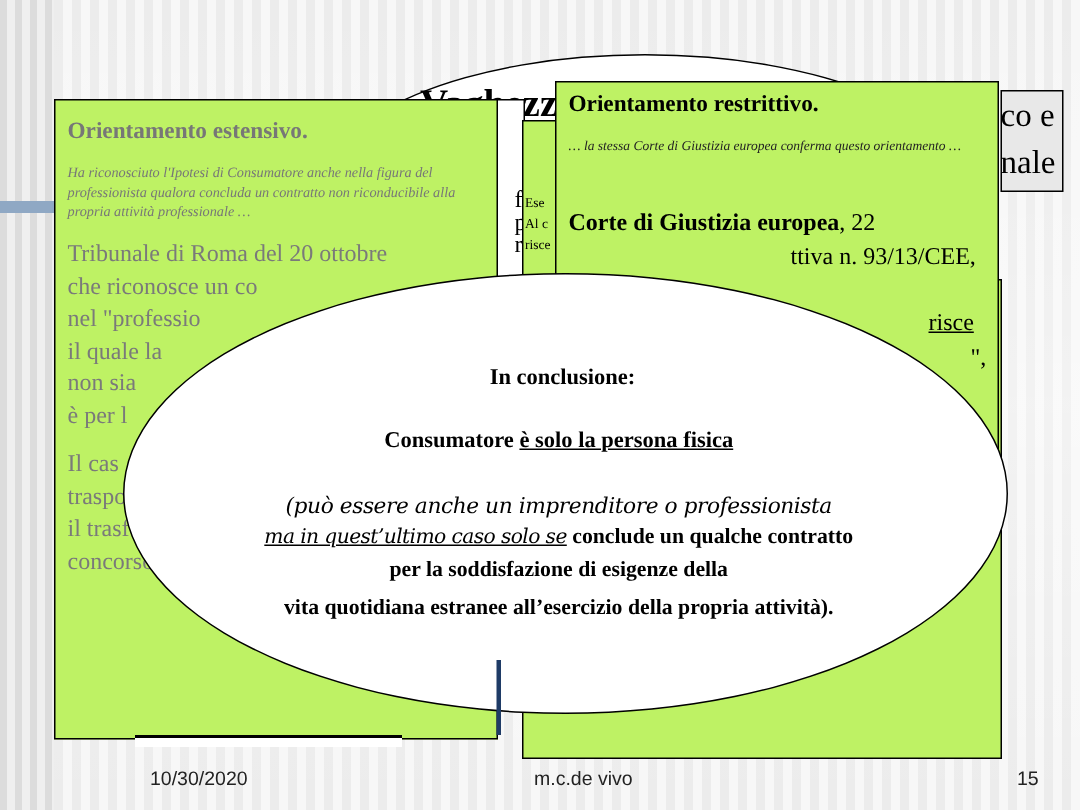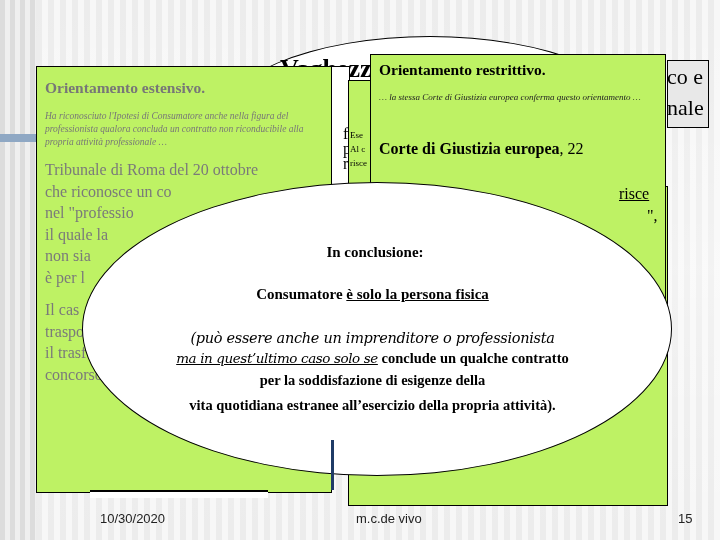--- a/index.html
+++ b/index.html
@@ -129,20 +129,21 @@
     <span>&gt;&gt;</span>
     <a>IL T</a>
   </div>
 </div>
 
 <div class="panel p-restrittivo">
   <div class="panel-title">Orientamento restrittivo.</div>
   <div class="small-italic" style="margin-top:12px">… la stessa Corte di Giustizia europea conferma questo orientamento …</div>
   <div class="black-body" style="margin-top:34px">
     <div><b>Corte di Giustizia europea</b><span>, 22</span></div>
+    <div style="padding-left:148px">ttiva n. 93/13/CEE,</div>
     <div style="height:22px"></div>
     <div style="padding-left:240px" class="u">risce</div>
     <div style="padding-left:268px">",</div>
   </div>
 </div>
 
 <div class="conclusion"></div>
 <div class="conc-head">In conclusione:</div>
 <div class="conc-main">
   <span>Consumatore </span><span class="u">è solo la persona fisica</span>

